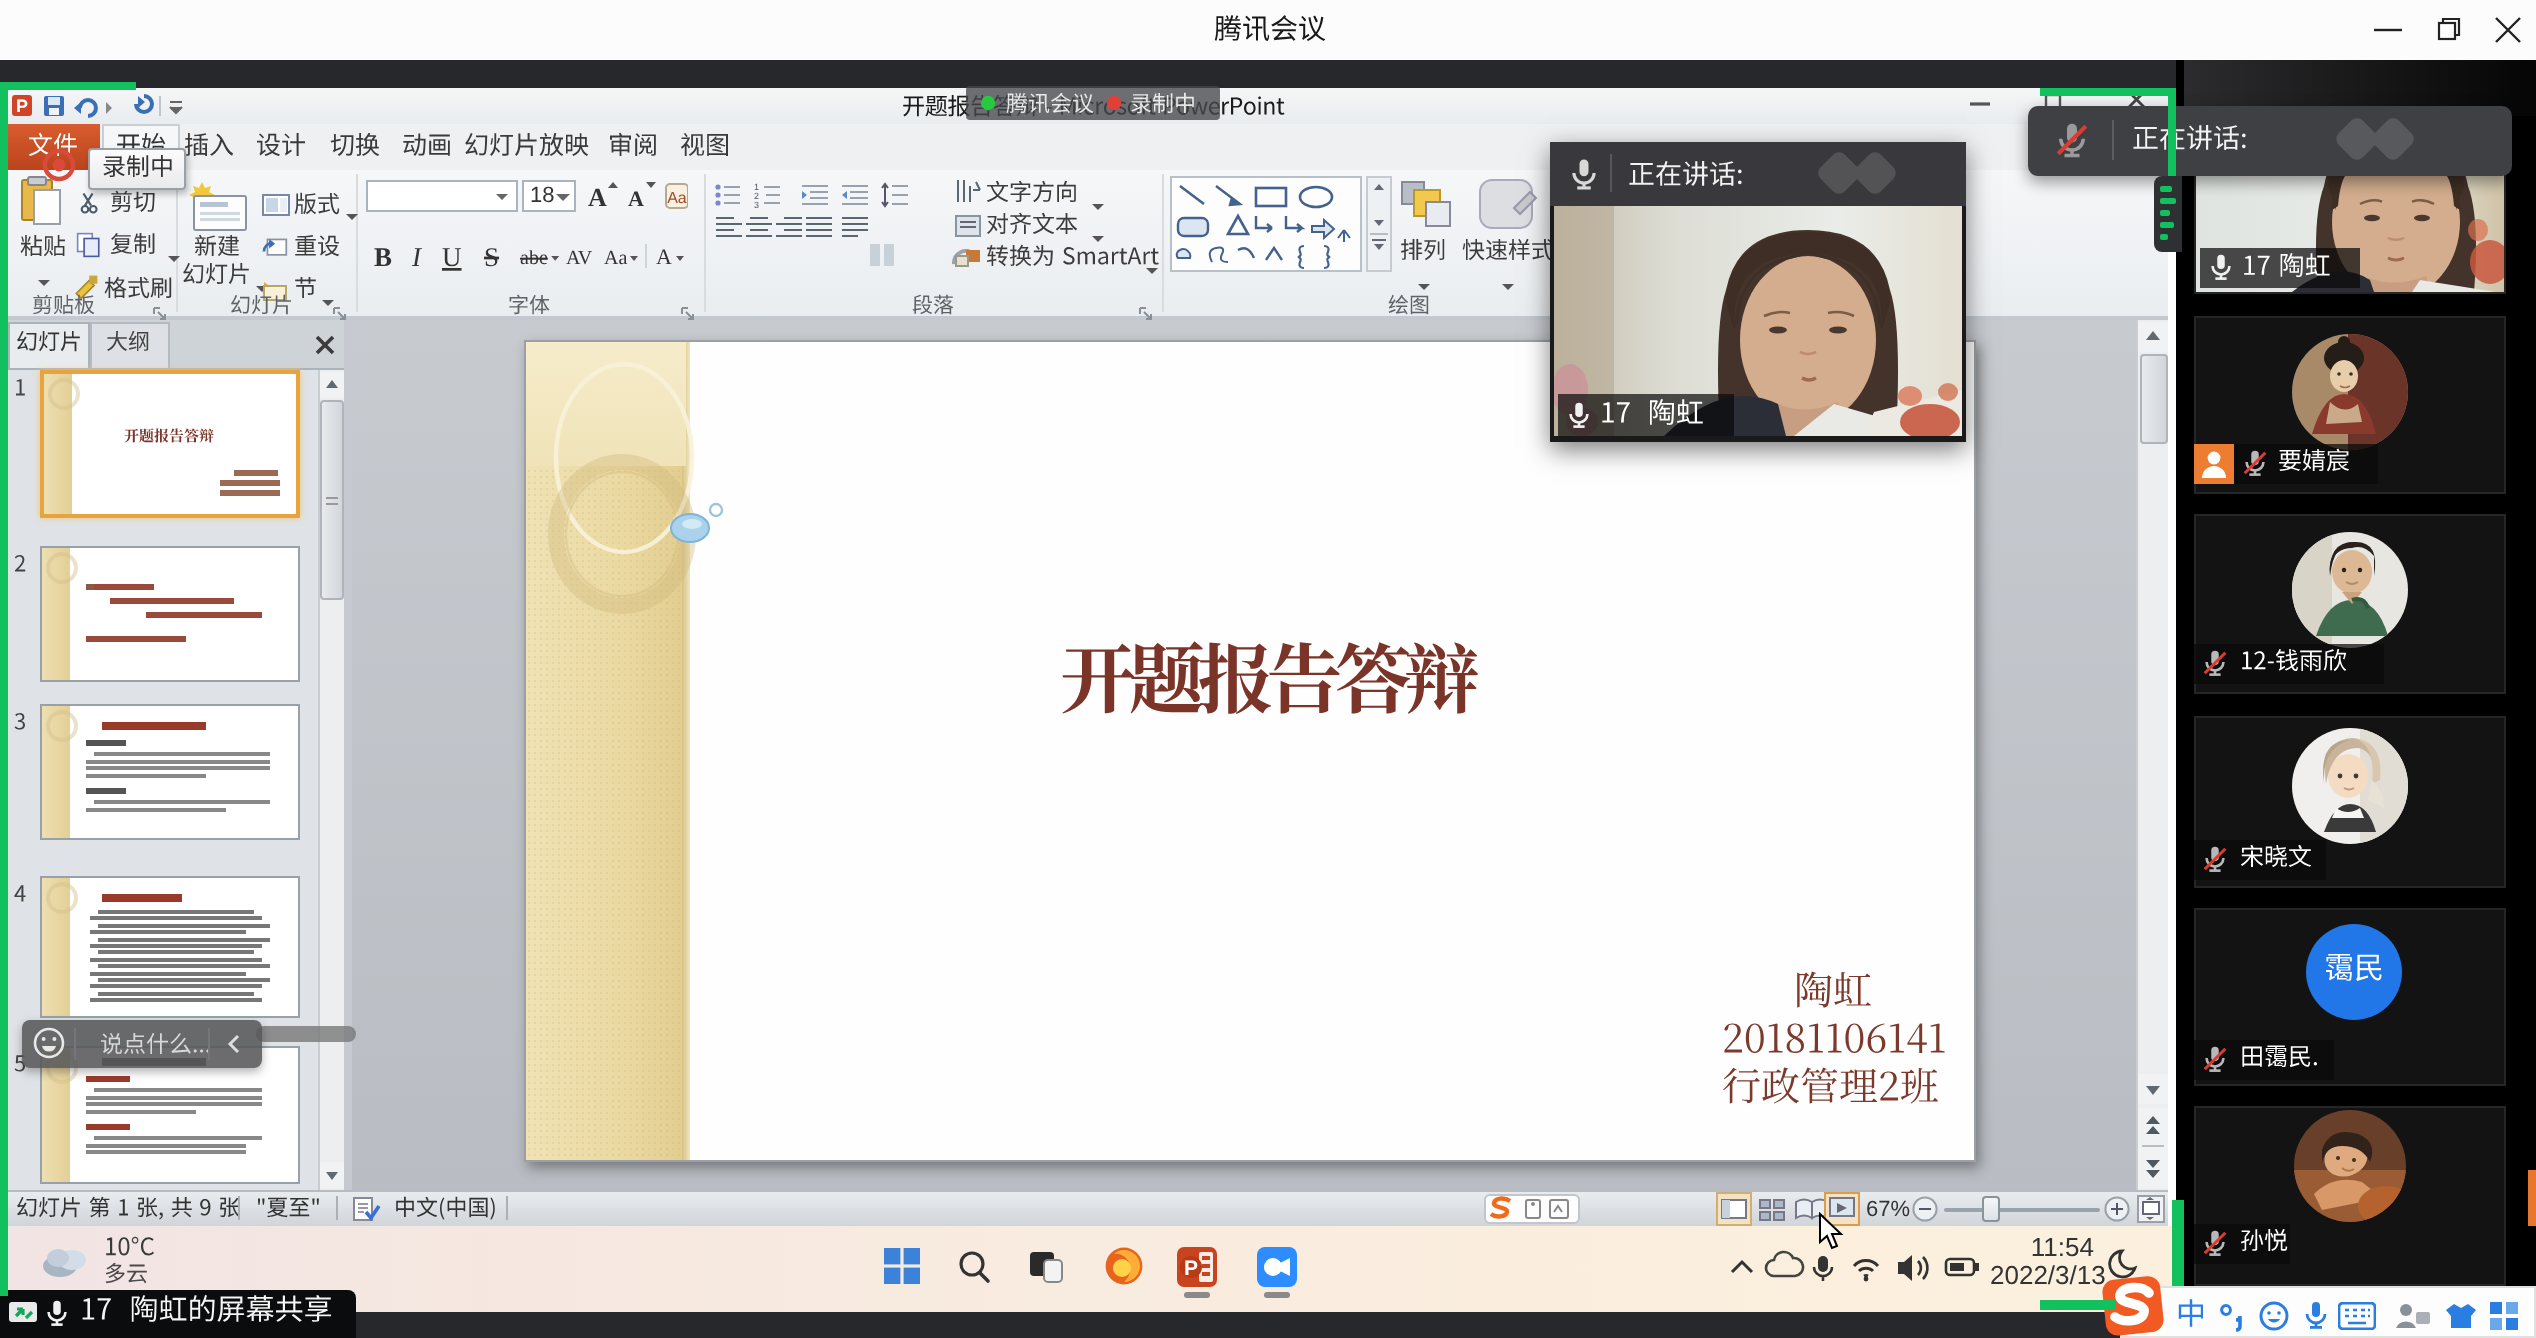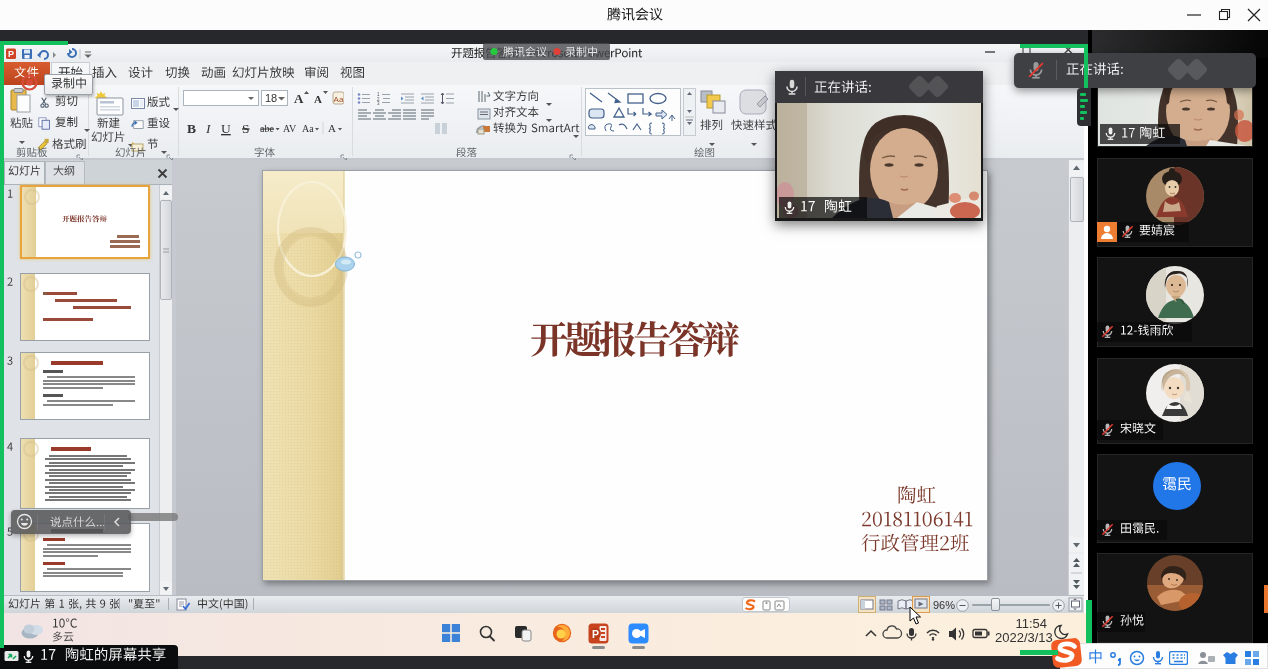--- a/index.html
+++ b/index.html
@@ -530,21 +530,21 @@
       <rect x="3" y="4" width="4" height="9" fill="#c8d2dc"></rect>
       <rect x="22" y="4" width="5" height="4" fill="#aab8c8" stroke="#778"></rect>
       <rect x="29" y="4" width="5" height="4" fill="#aab8c8" stroke="#778"></rect>
       <rect x="22" y="10" width="5" height="4" fill="#aab8c8" stroke="#778"></rect>
       <rect x="29" y="10" width="5" height="4" fill="#aab8c8" stroke="#778"></rect>
       <path d="M40 5 q4-2.5 8 0 v8 q-4-2.5-8 0 z M48 5 q4-2.5 8 0 v8 q-4-2.5-8 0 z" fill="#e8eef4" stroke="#778"></path>
       <rect x="54.5" y="0.5" width="17" height="16" fill="#f3e2c4" stroke="#dc9c50"></rect>
       <rect x="57" y="3" width="12" height="9" fill="#dde6ee" stroke="#778"></rect>
       <path d="M60.5 5.5 l5 2.5 -5 2.5 z" fill="#667"></path>
     </svg></div>
-<div style="position:absolute;left:933px;top:599px;width:30px;height:12px;font-size:11px;color:#333">96%</div>
+<div style="position:absolute;left:933px;top:599px;width:30px;height:12px;font-size:11px;color:#333">67%</div>
 <div style="position:absolute;left:956px;top:598px;width:13px;height:13px"><svg width="13" height="13">
       <circle cx="6.5" cy="6.5" r="5.8" fill="#eef1f3" stroke="#99a0a8"></circle>
       <line x1="3.5" y1="6.5" x2="9.5" y2="6.5" stroke="#556"></line>
     </svg></div>
 <div style="position:absolute;left:972px;top:603.5px;width:78px;height:2px;background:#9aa2aa;border-radius:1px"></div>
 <div style="position:absolute;left:991px;top:598px;width:9px;height:13px;background:linear-gradient(#f4f6f8,#dde2e6);border:1px solid #8a929a;border-radius:2px"></div>
 <div style="position:absolute;left:1052px;top:598px;width:13px;height:13px"><svg width="13" height="13">
       <circle cx="6.5" cy="6.5" r="5.8" fill="#eef1f3" stroke="#99a0a8"></circle>
       <line x1="3.5" y1="6.5" x2="9.5" y2="6.5" stroke="#556"></line>
       <line x1="6.5" y1="3.5" x2="6.5" y2="9.5" stroke="#556"></line>

